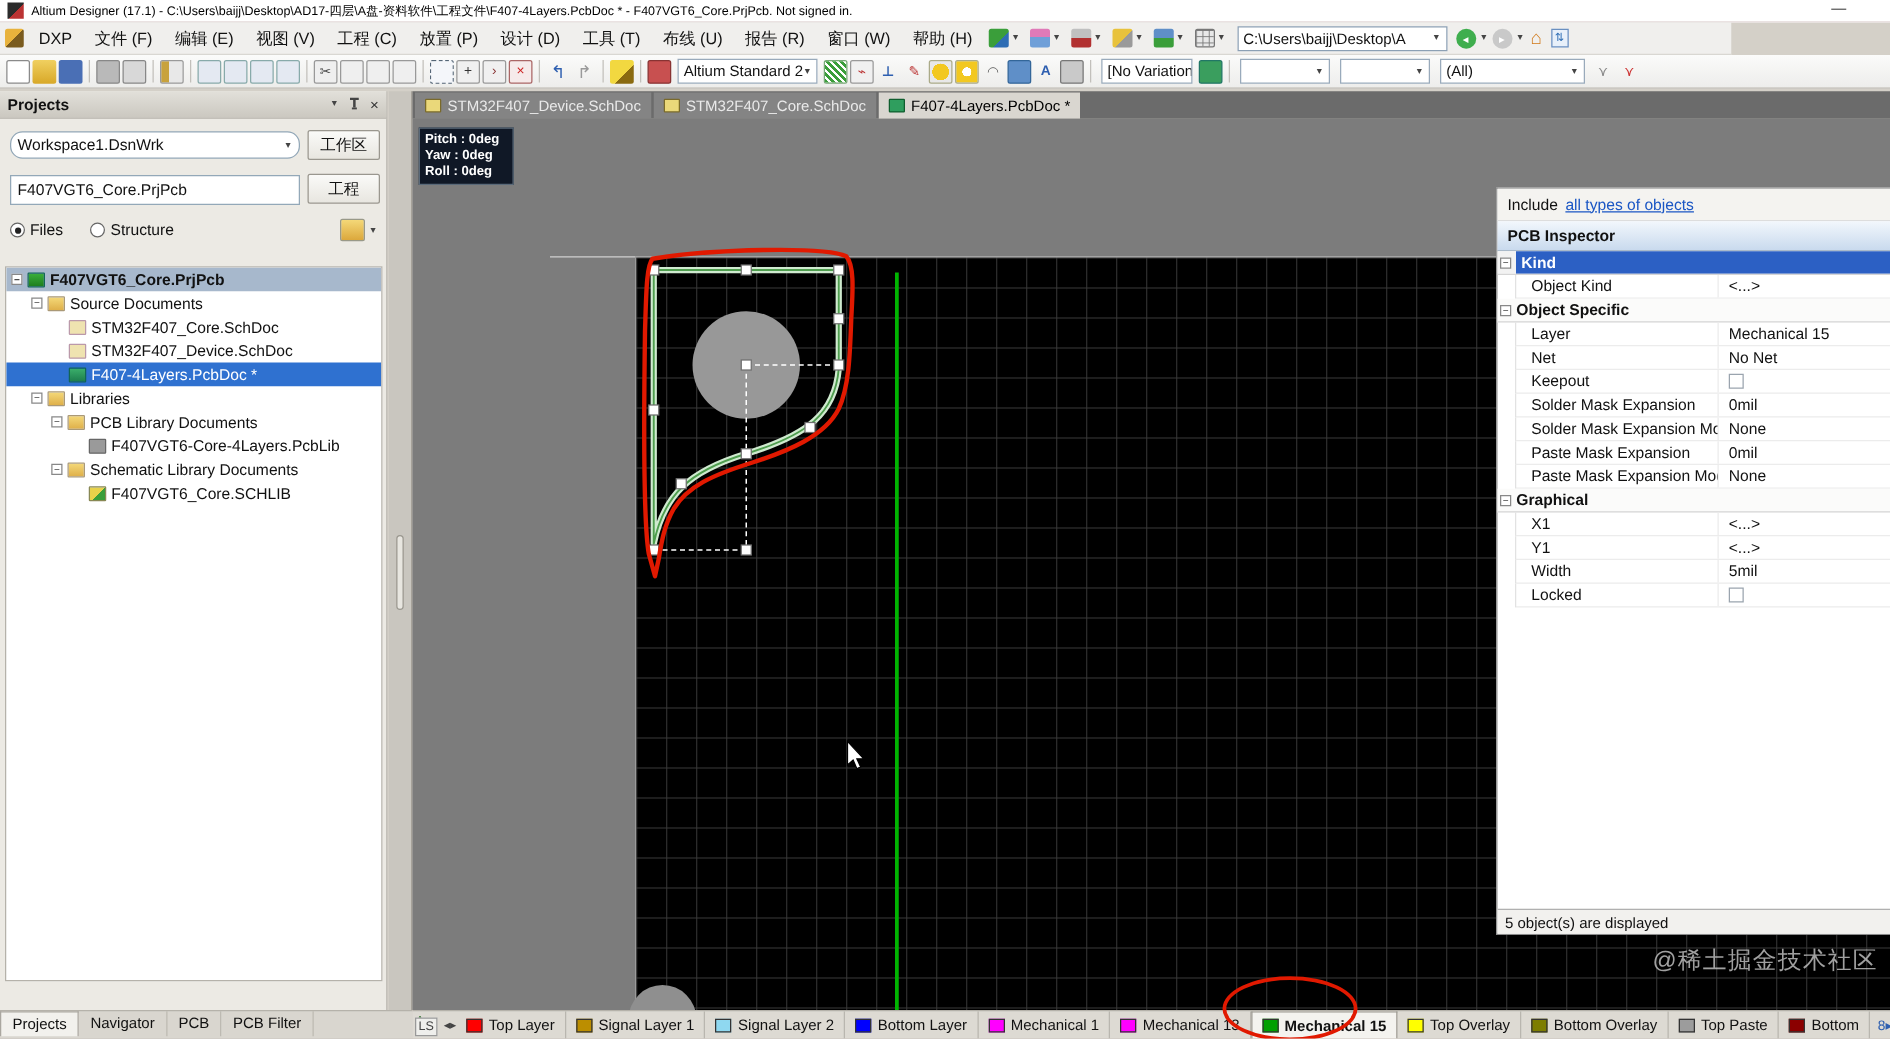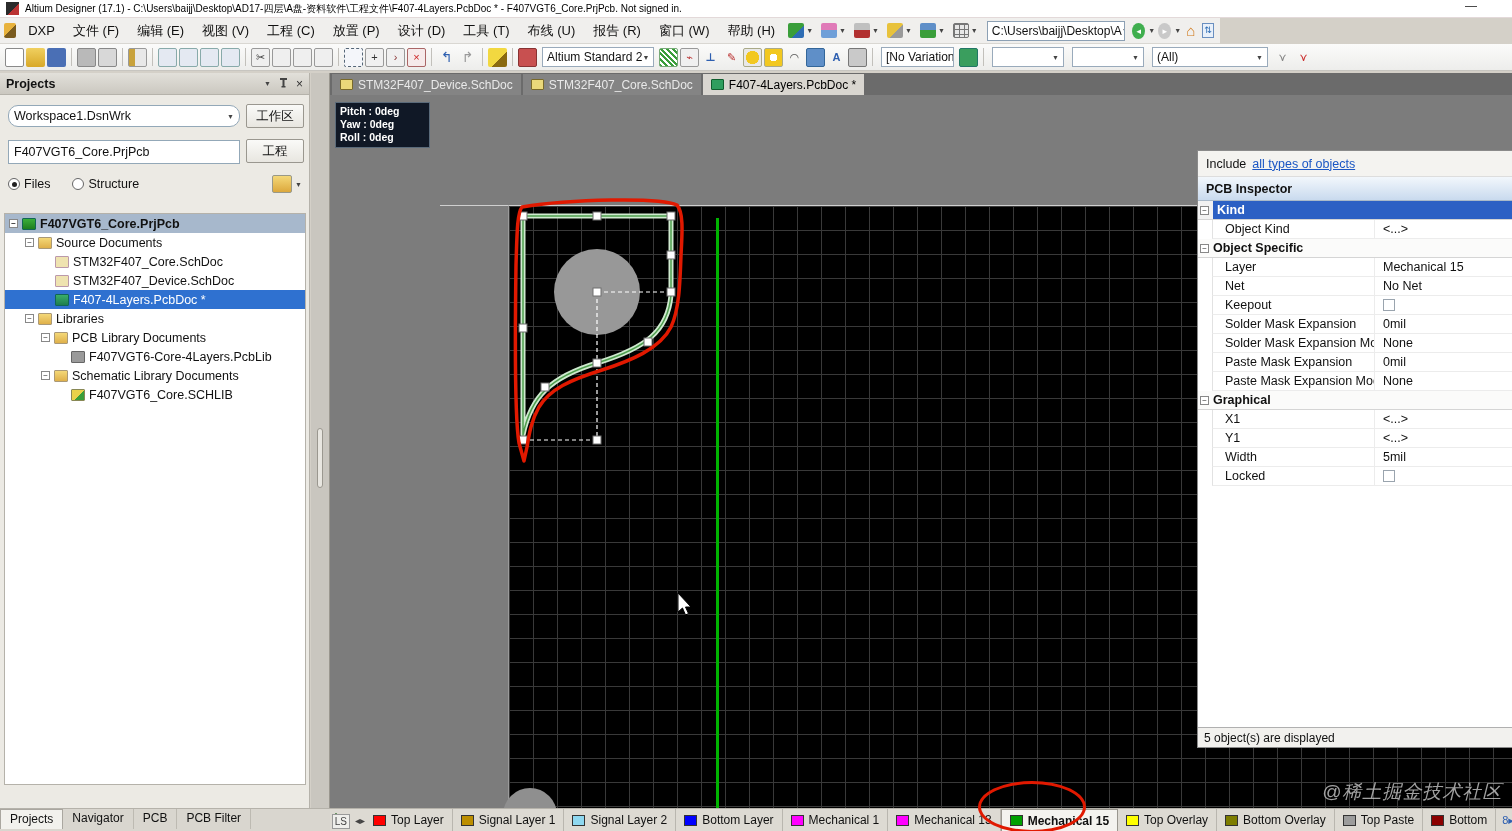--- a/index.html
+++ b/index.html
@@ -7,21 +7,21 @@
   body { font-family:"Liberation Sans","DejaVu Sans",sans-serif; font-size:12px; color:#111; background:#d4d0c8; }
   #app { position:relative; width:1512px; height:831px; background:#d4d0c8; overflow:hidden; }
 
   
   #titlebar { position:absolute; left:0; top:0; width:1512px; height:18px; background:#fff; display:flex; align-items:center; padding:0 6px; gap:6px; border-bottom:1px solid #e3d9d9; }
   #titlebar .appicon { width:13px; height:13px; background:linear-gradient(135deg,#2b2b2b 55%,#b33 55%); flex:0 0 auto; }
   #titlebar .title { font-size:10px; color:#000; white-space:nowrap; }
   #titlebar .minbtn { position:absolute; right:32px; top:2px; width:18px; height:12px; color:#333; font-size:12px; line-height:8px; text-align:center; cursor:default; }
 
   
-  #menubar { position:absolute; left:0; top:18px; width:1220px; height:26px; background:#f0efed; display:flex; align-items:center; padding:0 4px; gap:2px; border-bottom:1px solid #d9d7d2; }
+  #menubar { position:absolute; left:0; top:18px; width:1385px; height:26px; background:#f0efed; display:flex; align-items:center; padding:0 4px; gap:2px; border-bottom:1px solid #d9d7d2; }
   .menu-item { padding:3px 8px; font-size:13px; white-space:nowrap; }
   .mlogo { width:15px; height:15px; background:linear-gradient(135deg,#e8b23c 50%,#7a5b1e 50%); border-radius:2px; margin-right:2px; }
   .dd-ico { display:inline-flex; align-items:center; gap:2px; margin:0 3px; }
   .dd-ico .ic { width:16px; height:15px; border-radius:2px; }
   .caret { font-size:7px; color:#444; }
   .ic.c1{background:linear-gradient(135deg,#3a9e3a 60%,#2e6db4 60%);}
   .ic.c2{background:linear-gradient(180deg,#e07ab8 45%,#6f9fd8 45%);}
   .ic.c3{background:linear-gradient(180deg,#c0c0c0 50%,#b23030 50%);}
   .ic.c4{background:linear-gradient(135deg,#e8c23c 55%,#9a9a9a 55%);}
   .ic.c5{background:linear-gradient(180deg,#5f8fc8 50%,#3a9e3a 50%);}
@@ -115,22 +115,22 @@
   .dico.sch { background:#ead87a; border:1px solid #7a6a2a; }
   .dico.pcb { background:#2f9e5e; border:1px solid #0f5e2e; }
 
   
   #canvas { position:absolute; left:330px; top:95px; width:1182px; height:713px; background:#7c7c7c; overflow:hidden; }
   #board { position:absolute; left:178px; top:110px; width:1004px; height:603px; background-color:#000;
     background-image:linear-gradient(#393939 1px,transparent 1px),linear-gradient(90deg,#393939 1px,transparent 1px);
     background-size:24px 24px; border-top:1px solid #cfcfcf; border-left:1px solid #9a9a9a; }
   #board-topline { position:absolute; left:110px; top:110px; width:68px; height:1px; background:#cfcfcf; }
   #greenline { position:absolute; left:386px; top:123px; width:3px; height:590px; background:#00b400; }
-  #pyr { position:absolute; left:5px; top:7px; width:95px; height:46px; background:#101826; border:1px solid #5a6a7a; color:#fff; font-weight:bold; font-size:10.5px; line-height:13px; padding:2px 4px; }
-  #watermark { position:absolute; left:992px; top:684px; color:#c9c9c9; opacity:.8; font-size:19px; letter-spacing:1px; white-space:nowrap;font-style:italic; }
+  #pyr { position:absolute; left:5px; top:7px; width:76px; height:46px; background:#101826; border:1px solid #5a6a7a; color:#fff; font-weight:bold; font-size:10.5px; line-height:13px; padding:2px 4px; }
+  #watermark { position:absolute; left:992px; top:660px; color:#c9c9c9; opacity:.8; font-size:19px; letter-spacing:1px; white-space:nowrap; }
   #shape-svg { position:absolute; left:0; top:0; width:1182px; height:713px; }
 
   
   #inspector { position:absolute; left:1197px; top:150px; width:315px; height:598px; background:#fff; border:1px solid #8a8a8a; border-right:none; }
   #insp-title { height:24px; background:linear-gradient(#f2f7fc,#c9daee); border-bottom:1px solid #a9b9c9; display:flex; align-items:center; padding:0 8px; font-weight:bold; font-size:12.5px; }
   #insp-include { height:26px; display:flex; align-items:center; gap:6px; padding:0 8px; background:#f4f3f0; border-bottom:1px solid #ddd; font-size:12.5px; }
   #insp-include a { color:#1a56c4; text-decoration:underline; }
   .sec-head { height:19px; display:flex; align-items:center; font-size:12.5px; border-bottom:1px solid #d5d5d5; }
   .sec-head .exp { width:9px; height:9px; border:1px solid #888; background:#fff; color:#333; font-size:8px; line-height:7px; text-align:center; margin:0 4px 0 2px; flex:0 0 auto; }
   .sec-head.blue { background:linear-gradient(90deg,#f2f2f2 15px,#2c60c4 15px); }

